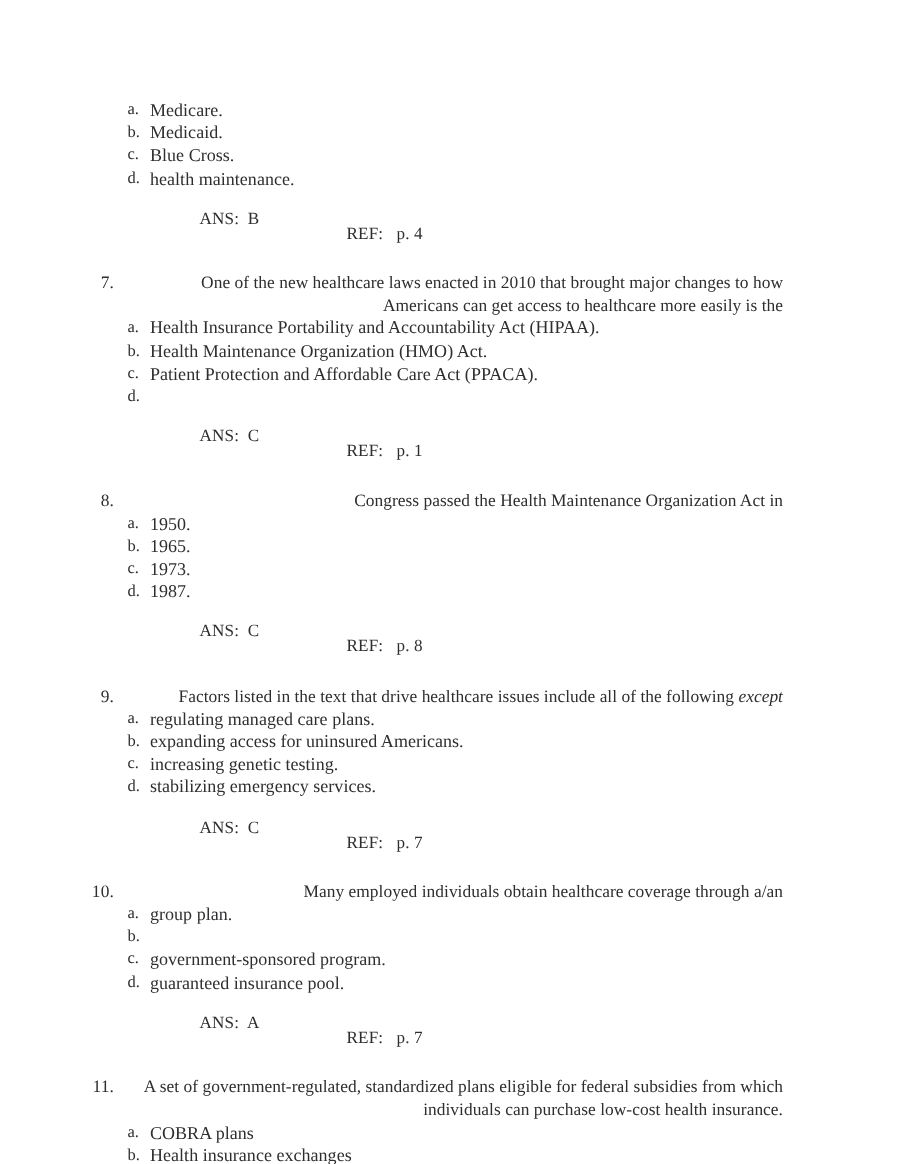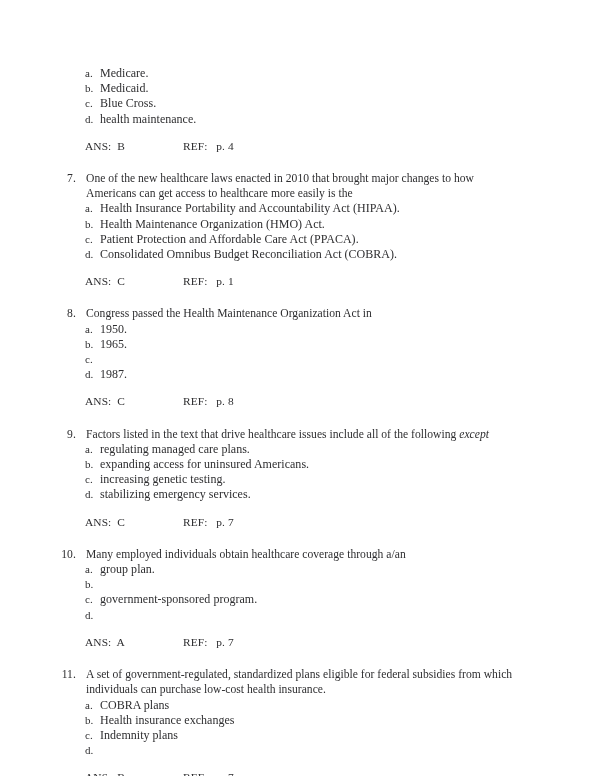--- a/index.html
+++ b/index.html
@@ -56,21 +56,21 @@
     text-align: right;
     font-size: 11.6px;
     line-height: 15.2px;
     letter-spacing: 0.1px;
   }
   .q-text {
     flex: 1 1 auto;
     padding-left: 10px;
     font-size: 11.6px;
     line-height: 15.2px;
-    text-align: left;
+    text-align: right;
     letter-spacing: 0.02px;
   }
   .q-text em {
     font-style: italic;
   }
 
   
   .options {
     margin: 0;
     padding: 0;
@@ -104,25 +104,27 @@
     padding-left: 85px;
     margin-top: 12px;
     font-size: 11.4px;
     line-height: 15.2px;
   }
   .ans-cell {
     flex: 0 0 98px;
     width: 98px;
     white-space: pre;
     letter-spacing: 0.1px;
+    margin-left: 48px;
   }
   .ref-cell {
     flex: 0 0 auto;
     white-space: pre;
     letter-spacing: 0.1px;
+    margin-top: 10px;
   }
 </style>
 </head>
 <body style="background: rgb(255, 255, 255); color: rgb(46, 46, 48);">
 
 <div class="page">
   <div class="content">
 
     <div class="orphan-block">
       <ul class="options" id="orphan-options">
@@ -163,21 +165,20 @@
             <li class="opt-row">
               <span class="opt-letter">b.</span>
               <span class="opt-text">Health Maintenance Organization (HMO) Act.</span>
             </li>
             <li class="opt-row">
               <span class="opt-letter">c.</span>
               <span class="opt-text">Patient Protection and Affordable Care Act (PPACA).</span>
             </li>
             <li class="opt-row">
               <span class="opt-letter">d.</span>
-              <span class="opt-text">Consolidated Omnibus Budget Reconciliation Act (COBRA).</span>
             </li>
           </ul>
           <div class="ans-row">
             <span class="ans-cell">ANS:  C</span>
             <span class="ref-cell">REF:   p. 1</span>
           </div>
         </div>
         <div class="question-item">
           <div class="q-row">
             <span class="q-num">8.</span>
@@ -187,20 +188,21 @@
             <li class="opt-row">
               <span class="opt-letter">a.</span>
               <span class="opt-text">1950.</span>
             </li>
             <li class="opt-row">
               <span class="opt-letter">b.</span>
               <span class="opt-text">1965.</span>
             </li>
             <li class="opt-row">
               <span class="opt-letter">c.</span>
+              <span class="opt-text">1973.</span>
             </li>
             <li class="opt-row">
               <span class="opt-letter">d.</span>
               <span class="opt-text">1987.</span>
             </li>
           </ul>
           <div class="ans-row">
             <span class="ans-cell">ANS:  C</span>
             <span class="ref-cell">REF:   p. 8</span>
           </div>
@@ -245,20 +247,21 @@
             </li>
             <li class="opt-row">
               <span class="opt-letter">b.</span>
             </li>
             <li class="opt-row">
               <span class="opt-letter">c.</span>
               <span class="opt-text">government-sponsored program.</span>
             </li>
             <li class="opt-row">
               <span class="opt-letter">d.</span>
+              <span class="opt-text">guaranteed insurance pool.</span>
             </li>
           </ul>
           <div class="ans-row">
             <span class="ans-cell">ANS:  A</span>
             <span class="ref-cell">REF:   p. 7</span>
           </div>
         </div>
         <div class="question-item">
           <div class="q-row">
             <span class="q-num">11.</span>

